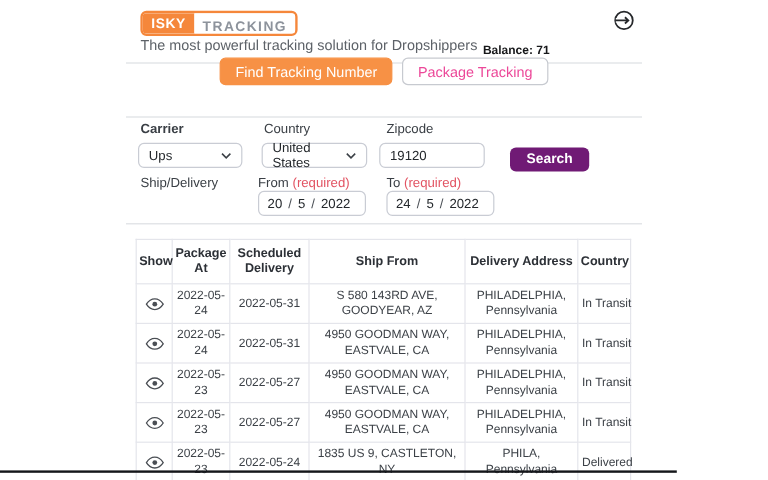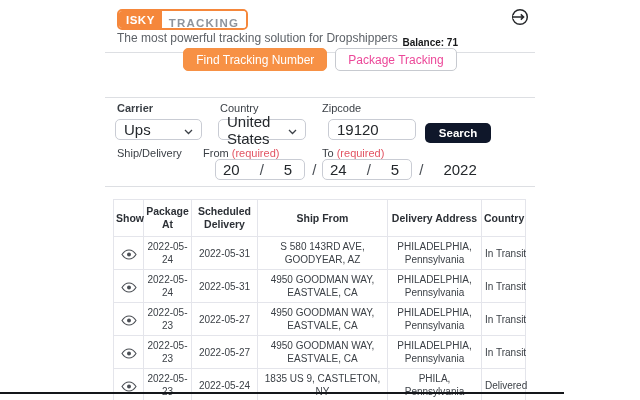--- a/index.html
+++ b/index.html
@@ -24,27 +24,27 @@
   .tabs { position:absolute; left:105px; top:48px; width:430px; display:flex;
           justify-content:center; gap:8px;align-items:flex-end; }
   .tab { height:23px; padding:0 12px; border-radius:5px; font-size:12px;
          display:flex; align-items:center; cursor:pointer; }
   .tab.active { background:#f79145; border:1px solid #f79145; color:#fff; }
   .tab.inactive { background:#fff; border:1px solid #c7cad0; color:#ec4899; }
   
   .flabel { position:absolute; font-size:11px; color:#3a3f45; white-space:nowrap; }
   .req { color:#e25463; }
   .fbox { position:absolute; height:21px; border:1px solid #c9ccd4; border-radius:5px;
-          background:#fff; display:flex; align-items:center; font-size:15px;
+          background:#fff; display:flex; align-items:center; font-size:11px;
           color:#24282c; padding:0 8px; }
   .fbox .chev { margin-left:auto; }
-  .datebox { gap:20px; padding:0 7px;text-align:right; }
+  .datebox { gap:5px; padding:0 7px;text-align:right; }
   .datebox .slash { color:#4a4f55; }
   .search-btn { position:absolute; left:425px; top:123px; width:66px; height:20px;
-                background:#0f172a; border:none; border-radius:5px; color:#fff;
+                background:#701a75; border:none; border-radius:5px; color:#fff;
                 font-size:11.5px; font-weight:600; font-family:"Liberation Sans",sans-serif;
                 display:flex; align-items:center; justify-content:center; cursor:pointer; }
   
   table { position:absolute; left:113px; top:199px; width:412px; border-collapse:collapse;
           table-layout:fixed; text-align:center; }
   th { border:1px solid #e4e5eb; font-size:10.5px; font-weight:700; color:#2c3036;
        padding:5px 2px; line-height:1.25; }
   td { border:1px solid #e4e5eb; font-size:10px; color:#3c4147; padding:3px 3px;
        line-height:1.3; }
   td.c-status { white-space:nowrap; }
@@ -95,29 +95,29 @@
   <div class="fbox" style="left:218px; top:119px; width:88px;">
     <span>United States</span>
     <span class="chev">
       <svg width="9" height="6" viewBox="0 0 9 6" fill="none">
           <path d="M1 1 L4.5 4.5 L8 1" stroke="#3c4147" stroke-width="1.3"></path>
         </svg>
     </span>
   </div>
 
   <div class="flabel" style="left:322px; top:102px;">Zipcode</div>
-  <div class="fbox" style="left:328px; top:119px; width:88px;">
+  <div class="fbox" style="left:316px; top:119px; width:88px;">
     <span>19120</span>
   </div>
 
   <button class="search-btn">Search</button>
 
   <div class="flabel" style="left:117px; top:147px;">Ship/Delivery</div>
 
-  <div class="flabel" style="left:203px; top:147px;text-align:right;">
+  <div class="flabel" style="left:215px; top:147px;text-align:right;">
     <span>From</span>
     <span class="req">(required)</span>
   </div>
   <div class="fbox datebox" style="left:215px; top:159px; width:90px;">
     <span>20</span>
     <span class="slash">/</span>
     <span>5</span>
     <span class="slash">/</span>
     <span>2022</span>
   </div>

